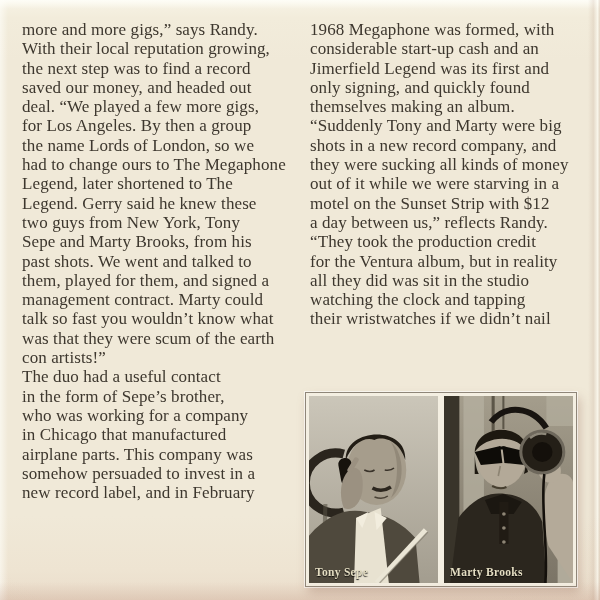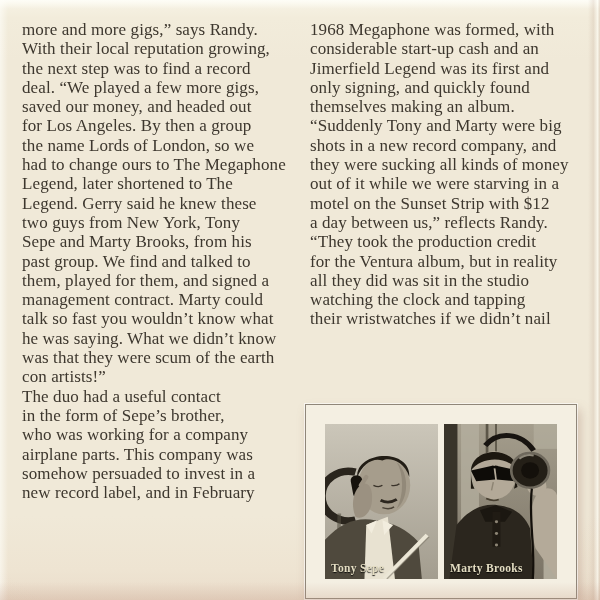--- a/index.html
+++ b/index.html
@@ -25,65 +25,65 @@
   .col{position:absolute;top:20px;color:#3d372e;}
   .col-left{left:22px;width:284px;}
   .col-right{left:310px;width:284px;}
   .line{
     white-space:nowrap;font-size:17px;line-height:19.3px;
     letter-spacing:0.1px;
   }
   .para-gap{}
 
   .photo{
-    position:absolute;left:305px;top:404px;width:272px;height:195px;
+    position:absolute;left:305px;top:392px;width:272px;height:195px;
     background:#f4efe2;border:1px solid #8f8679;
     box-shadow:0 0 0 1px rgba(255,255,255,0.6), 3px 6px 10px rgba(150,105,90,0.35);
-    box-sizing:border-box;padding:19px;display:flex;gap:6px;
+    box-sizing:border-box;padding:3px;display:flex;gap:6px;
   }
   .panel{position:relative;flex:1;overflow:hidden;background:#9a948a;}
   .panel svg{display:block;width:100%;height:100%;}
   .caption{
     position:absolute;left:6px;bottom:5px;
     font-family:"Liberation Serif","DejaVu Serif",serif;
     font-weight:bold;font-size:11.5px;letter-spacing:0.3px;
     color:#e4ddc2;text-shadow:0 1px 1px rgba(0,0,0,0.85);
   }
 </style>
 </head>
 <body>
 
 <div class="page">
 
   <div class="col col-left">
     <div class="para">
         <div class="line">more and more gigs,” says Randy.</div>
         <div class="line">With their local reputation growing,</div>
         <div class="line">the next step was to find a record</div>
+        <div class="line">saved our money, and headed out</div>
         <div class="line">deal. “We played a few more gigs,</div>
-        <div class="line">saved our money, and headed out</div>
         <div class="line">for Los Angeles. By then a group</div>
         <div class="line">the name Lords of London, so we</div>
         <div class="line">had to change ours to The Megaphone</div>
         <div class="line">Legend, later shortened to The</div>
         <div class="line">Legend. Gerry said he knew these</div>
         <div class="line">two guys from New York, Tony</div>
         <div class="line">Sepe and Marty Brooks, from his</div>
-        <div class="line">past group. We find and talked to</div>
+        <div class="line">past shots. We went and talked to</div>
         <div class="line">them, played for them, and signed a</div>
         <div class="line">management contract. Marty could</div>
         <div class="line">talk so fast you wouldn’t know what</div>
-        <div class="line">he was saying. What we didn’t know</div>
         <div class="line">was that they were scum of the earth</div>
         <div class="line">con artists!”</div>
       </div>
     <div class="para para-gap">
         <div class="line">The duo had a useful contact</div>
         <div class="line">in the form of Sepe’s brother,</div>
         <div class="line">who was working for a company</div>
+        <div class="line">in Chicago that manufactured</div>
         <div class="line">airplane parts. This company was</div>
         <div class="line">somehow persuaded to invest in a</div>
         <div class="line">new record label, and in February</div>
       </div>
   </div>
 
   <div class="col col-right">
     <div class="para">
         <div class="line">1968 Megaphone was formed, with</div>
         <div class="line">considerable start-up cash and an</div>

